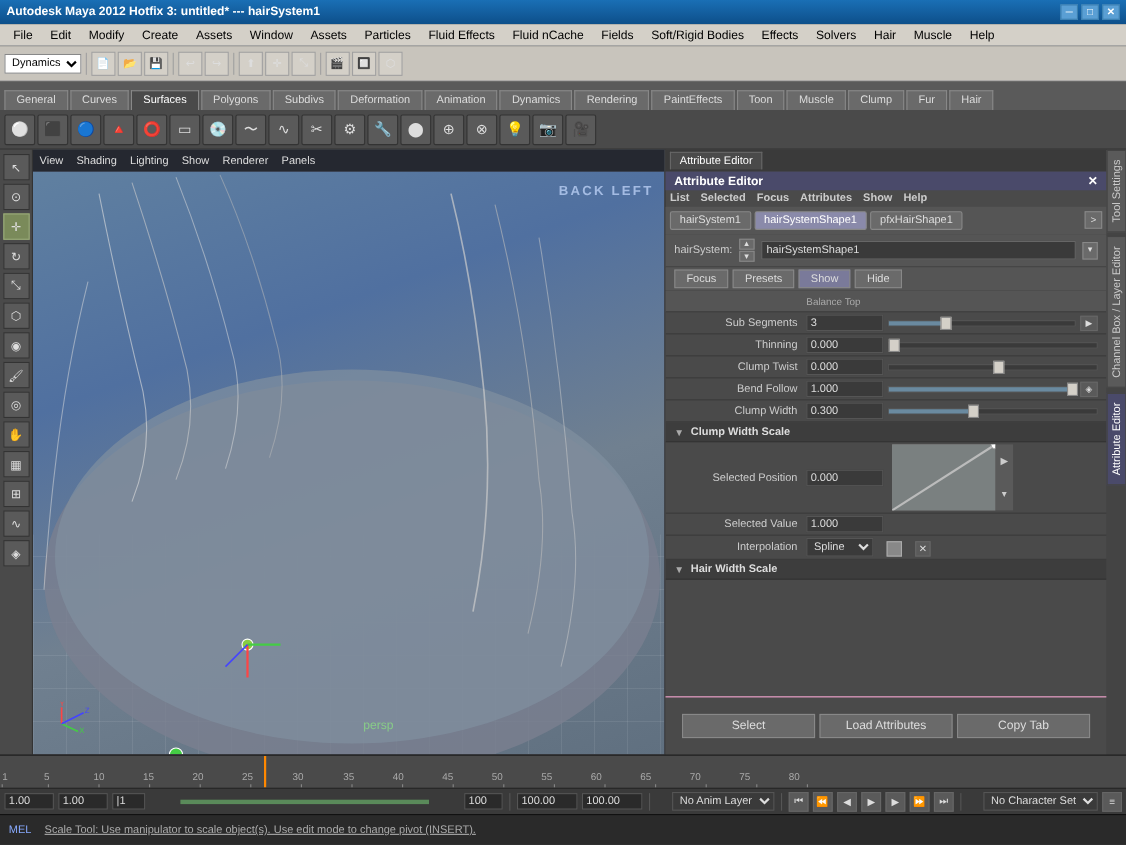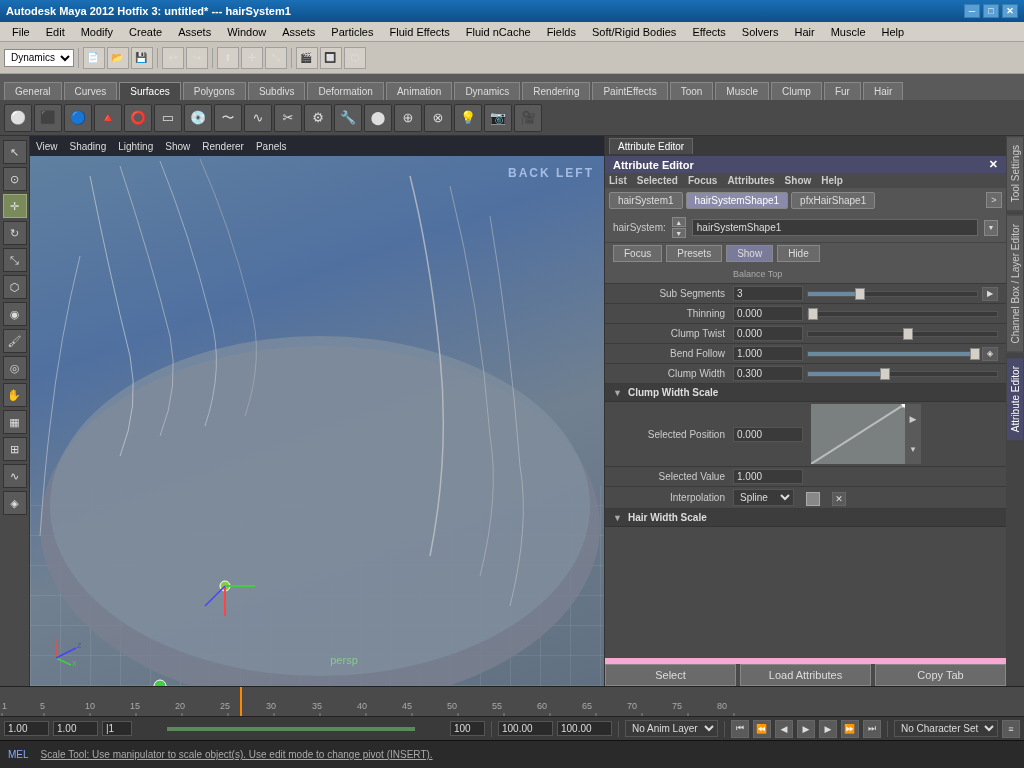--- a/index.html
+++ b/index.html
@@ -218,22 +218,22 @@
       background: #3a3a3a; border: 1px solid #555; color: #ddd;
       font-size: 10px; padding: 1px 2px;
     }
     .graph-close-btn {
       width: 14px; height: 14px; background: #5a5a5a; border: 1px solid #666;
       display: flex; align-items: center; justify-content: center; font-size: 9px; cursor: pointer;
     }
 
     
     #attr-bottom-btns {
-      display: flex; padding: 0; gap: 4px; background: #4a4a4a;
-      border-top: 6px solid #f9a8d4;
+      display: flex; padding: 15px; gap: 4px; background: #4a4a4a;
+      border-top: 1px solid #f9a8d4;
     }
     .bottom-btn {
       flex: 1; padding: 4px; background: #6a6a6a; border: 1px solid #888;
       cursor: pointer; font-size: 11px; color: #ddd; text-align: center;
     }
 
     
     #timeline {
       height: 30px; background: #3a3a3a; border-top: 1px solid #222;
       display: flex; align-items: center; position: relative; overflow: hidden;
@@ -251,21 +251,21 @@
       background: #2a2a2a; border: 1px solid #555; color: #ddd; padding: 1px 3px;
       font-size: 10px; width: 55px;
     }
     .pb-btn {
       width: 18px; height: 18px; background: #5a5a5a; border: 1px solid #666;
       display: flex; align-items: center; justify-content: center; font-size: 9px; cursor: pointer;
     }
     .pb-sep { width: 1px; height: 16px; background: #555; margin: 0 2px; }
     #anim-layer-select {
       background: #3a3a3a; border: 1px solid #555; color: #ddd;
-      font-size: 10px; padding: 1px 2px;
+      font-size: 10px; padding: 1px 2px; margin-left: 14px;
     }
 
     
     #statusbar {
       height: 28px; background: #2a2a2a; border-top: 1px solid #111;
       display: flex; align-items: center; padding: 0 8px; gap: 8px;
     }
     #statusbar-text { color: #aaa; font-size: 10px; flex: 1; text-decoration: underline; }
     .status-mel { color: #88aaff; font-size: 10px; margin-right: 4px; }
     .side-tab {

